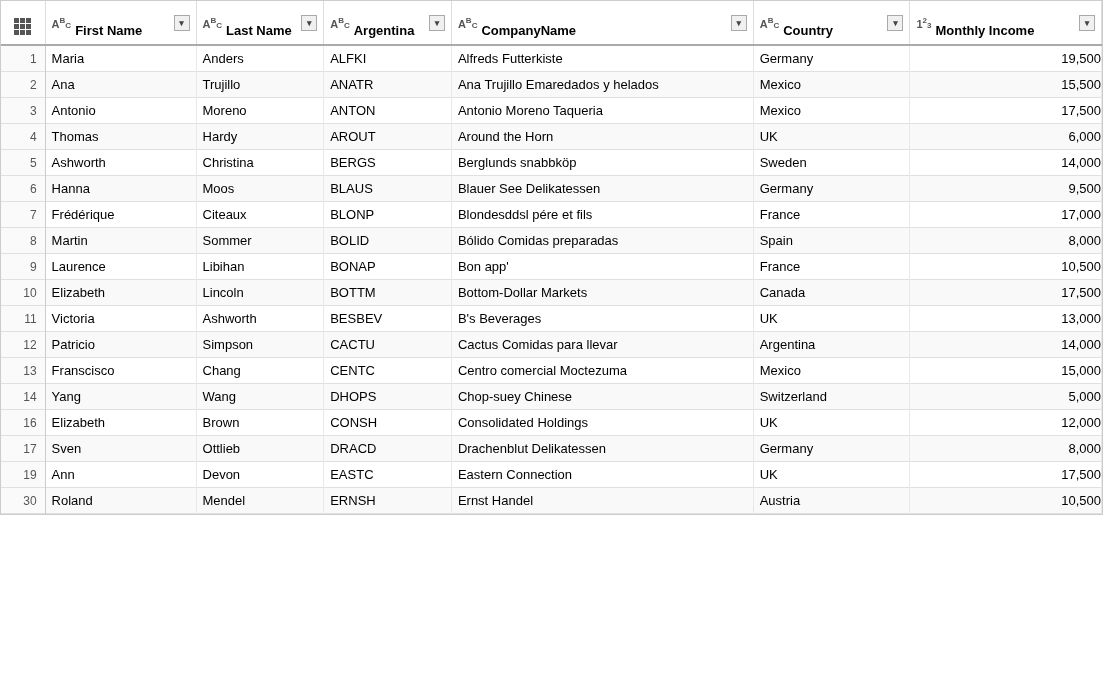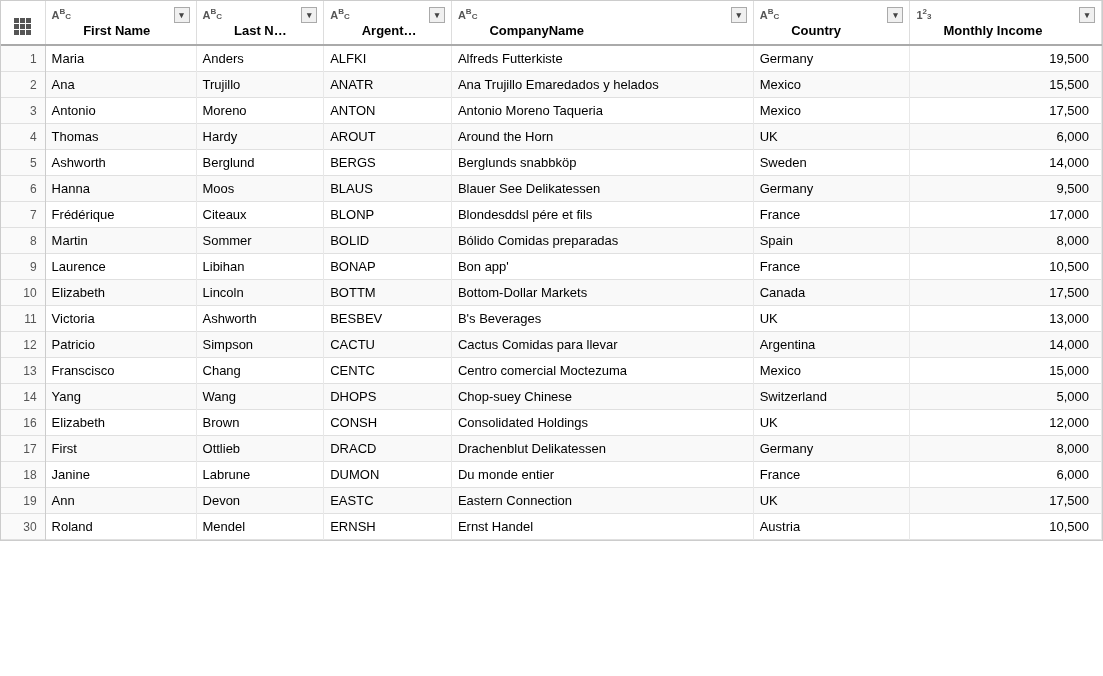--- a/index.html
+++ b/index.html
@@ -44,21 +44,22 @@
       white-space: nowrap;
       overflow: hidden;
       user-select: none;
     }
     th.col-row-header {
       text-align: center;
       padding: 4px 2px;
     }
     th .header-content {
       display: flex;
-      gap: 12px;
+      align-items: center;
+      gap: 4px;
     }
     th .type-icon {
       font-size: 11px;
       color: #555;
       flex-shrink: 0;
     }
     th .header-label {
       flex: 1;
       overflow: hidden;
       text-overflow: ellipsis;
@@ -114,21 +115,21 @@
     td.row-num {
       text-align: right;
       color: #555;
       font-size: 12px;
       padding-right: 8px;
       border-right: 1px solid #ccc;
       background: #fafafa;
     }
     td.income-cell {
       text-align: right;
-      padding-right: 12px;
+      padding-right: 0;
     }
   </style>
 </head>
 <body>
 
 <div class="table-container">
   <table>
     <colgroup>
       <col class="col-row">
       <col class="col-firstname">
@@ -230,21 +231,21 @@
           <td>Thomas</td>
           <td>Hardy</td>
           <td>AROUT</td>
           <td>Around the Horn</td>
           <td>UK</td>
           <td class="income-cell">6,000</td>
         </tr>
         <tr>
           <td class="row-num">5</td>
           <td>Ashworth</td>
-          <td>Berglund</td>
+          <td>Christina</td>
           <td>BERGS</td>
           <td>Berglunds snabbköp</td>
           <td>Sweden</td>
           <td class="income-cell">14,000</td>
         </tr>
         <tr>
           <td class="row-num">6</td>
           <td>Hanna</td>
           <td>Moos</td>
           <td>BLAUS</td>
@@ -328,35 +329,26 @@
           <td class="row-num">16</td>
           <td>Elizabeth</td>
           <td>Brown</td>
           <td>CONSH</td>
           <td>Consolidated Holdings</td>
           <td>UK</td>
           <td class="income-cell">12,000</td>
         </tr>
         <tr>
           <td class="row-num">17</td>
-          <td>First</td>
+          <td>Sven</td>
           <td>Ottlieb</td>
           <td>DRACD</td>
           <td>Drachenblut Delikatessen</td>
           <td>Germany</td>
           <td class="income-cell">8,000</td>
-        </tr>
-        <tr>
-          <td class="row-num">18</td>
-          <td>Janine</td>
-          <td>Labrune</td>
-          <td>DUMON</td>
-          <td>Du monde entier</td>
-          <td>France</td>
-          <td class="income-cell">6,000</td>
         </tr>
         <tr>
           <td class="row-num">19</td>
           <td>Ann</td>
           <td>Devon</td>
           <td>EASTC</td>
           <td>Eastern Connection</td>
           <td>UK</td>
           <td class="income-cell">17,500</td>
         </tr>

